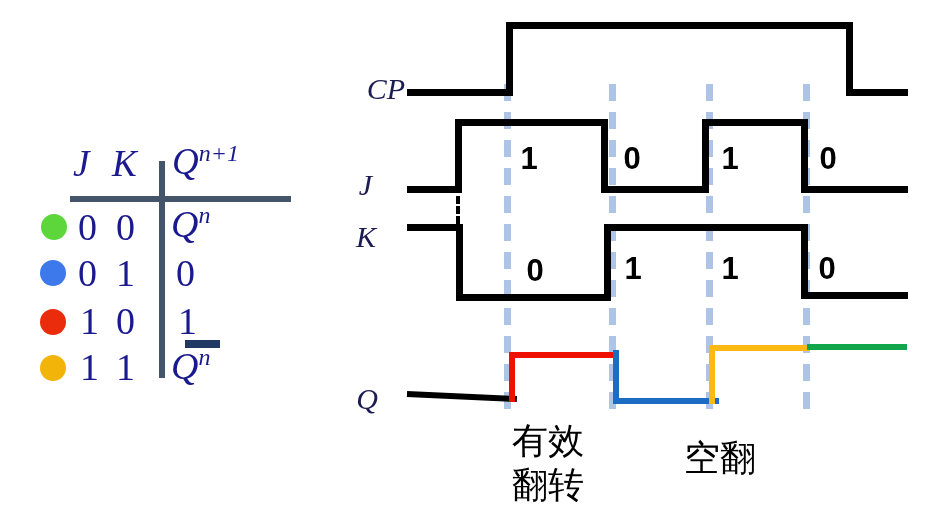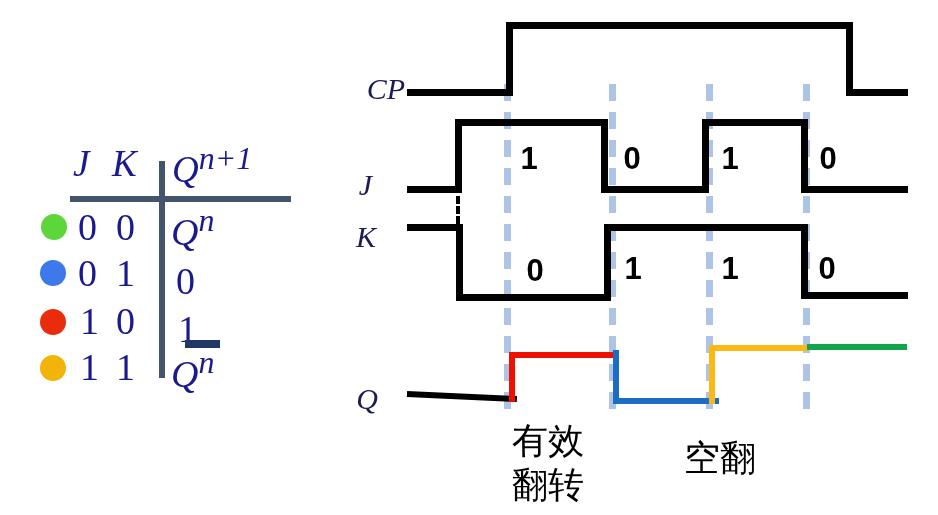--- a/index.html
+++ b/index.html
@@ -11,21 +11,21 @@
     position:absolute; left:48px; top:80px; white-space:nowrap;
     font-size:37px; color:#1c15b4;
   }
   .tbl-title .latin { font-family:"Liberation Serif", serif; font-style:italic; }
   .tbl-title .cjk { font-family:"Liberation Sans", sans-serif; font-weight:600; letter-spacing:1px; }
 
   .math { font-family:"Liberation Serif", serif; font-style:italic; }
   .navy { color:#1a1a8e; }
 
   .hdr-cell { position:absolute; font-size:37px; }
-  .hdr-cell sup, .res sup { font-size:32px; }
+  .hdr-cell sup, .res sup { font-size:24px; }
 
   .tbl-vline { position:absolute; left:159px; top:161px; width:6px; height:217px; background:#44546a; }
   .tbl-hline { position:absolute; left:70px; top:196px; width:221px; height:6px; background:#44546a; }
 
   .dot { position:absolute; width:26px; height:26px; border-radius:50%; }
   .cell { position:absolute; font-size:38px; font-family:"Liberation Serif", serif; color:#1a1a8e; }
   .res  { font-size:38px; font-family:"Liberation Serif", serif; color:#1a1a8e; }
   .overbar { position:absolute; left:185px; top:340px; width:35px; height:8px; background:#203864; }
 
   

